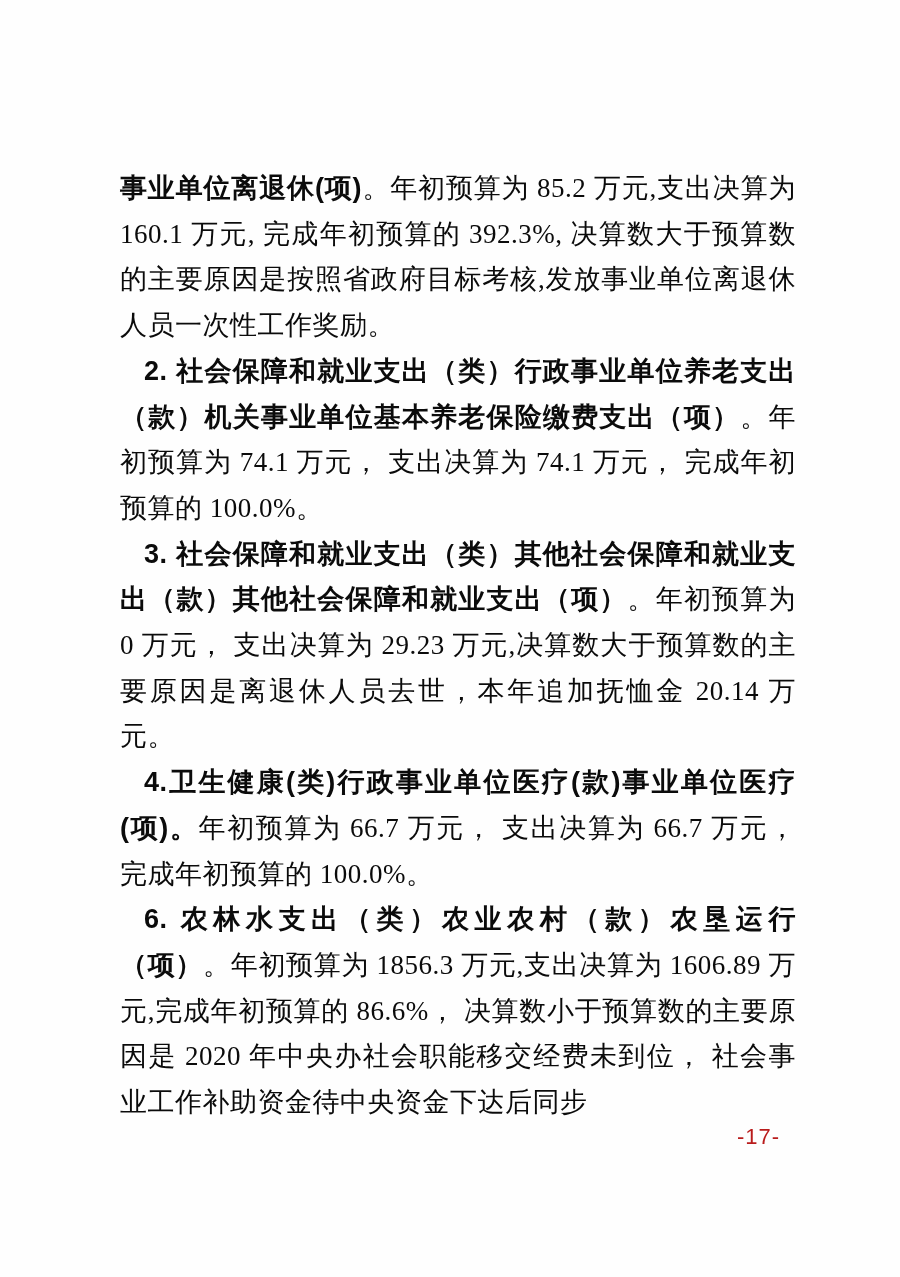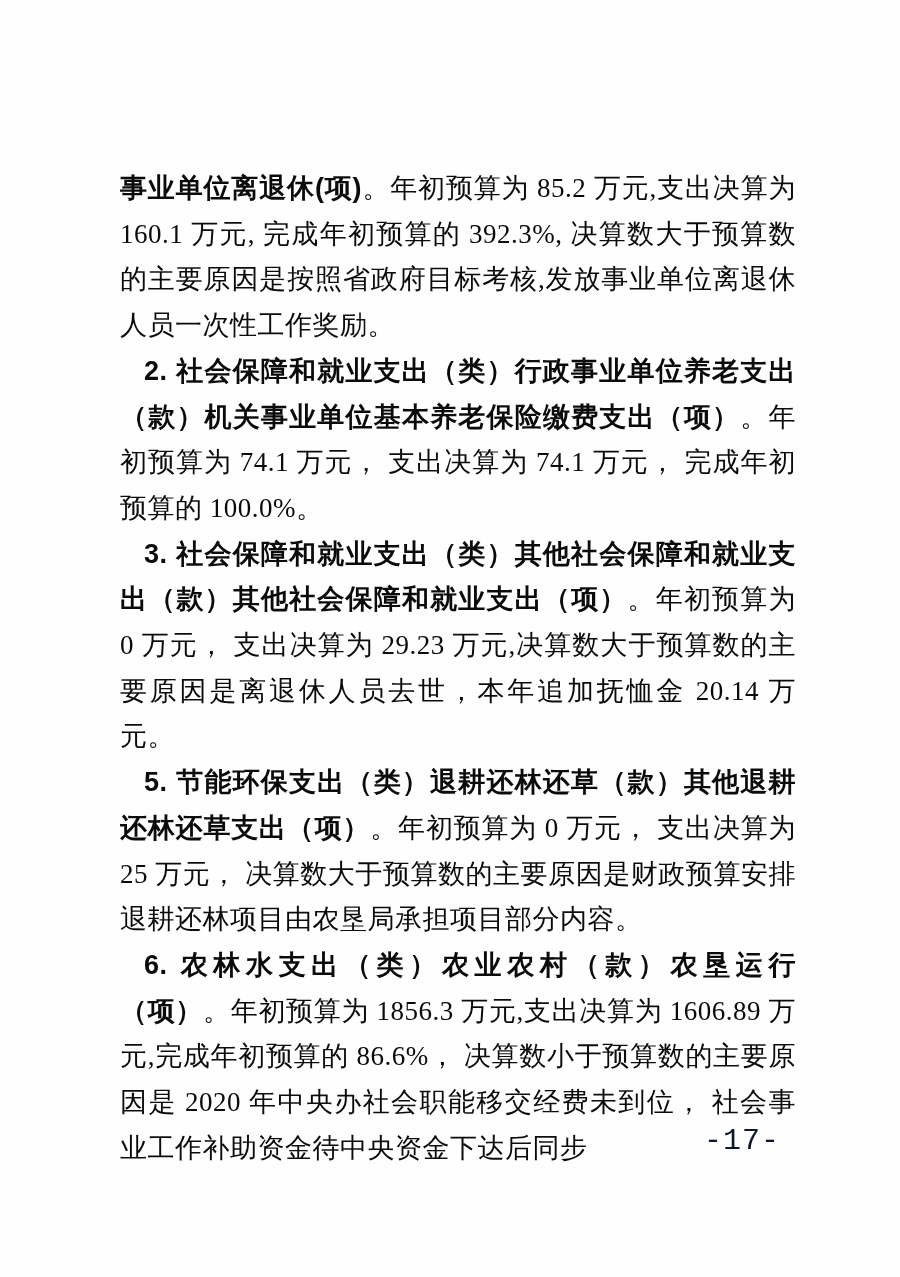--- a/index.html
+++ b/index.html
@@ -42,41 +42,41 @@
       font-family: "Liberation Sans", "DejaVu Sans", sans-serif;
       margin-top: 29px;
     }
     .item-body {
       font-weight: 400;
     }
     .page-footer {
       position: absolute;
       top: 1124px;
       right: 120px;
-      font-size: 30px;
+      font-size: 22px;
       letter-spacing: 1px;
-      font-family: Liberation Mono, monospace;
-      color: #0f172a;
+      font-family: Liberation Sans, sans-serif;
+      color: #b91c1c;
     }
   </style>
 </head>
 <body>
 
 <div class="page">
 
   <div class="doc-body">
 
     <p><span class="item-heading">事业单位离退休(项)</span><span class="item-body">。年初预算为 85.2 万元,支出决算为 160.1 万元, 完成年初预算的 392.3%, 决算数大于预算数的主要原因是按照省政府目标考核,发放事业单位离退休人员一次性工作奖励。</span></p>
 
     <p class="indent"><span class="item-heading">2. 社会保障和就业支出（类）行政事业单位养老支出（款）机关事业单位基本养老保险缴费支出（项）</span><span class="item-body">。年初预算为 74.1 万元， 支出决算为 74.1 万元， 完成年初预算的 100.0%。</span></p>
 
     <p class="indent"><span class="item-heading">3. 社会保障和就业支出（类）其他社会保障和就业支出（款）其他社会保障和就业支出（项）</span><span class="item-body">。年初预算为 0 万元， 支出决算为 29.23 万元,决算数大于预算数的主要原因是离退休人员去世，本年追加抚恤金 20.14 万元。</span></p>
 
+    <p class="indent"><span class="item-heading">4.卫生健康(类)行政事业单位医疗(款)事业单位医疗(项)。</span><span class="item-body">年初预算为 66.7 万元， 支出决算为 66.7 万元， 完成年初预算的 100.0%。</span></p>
 
-    <p class="indent"><span class="item-heading">5. 节能环保支出（类）退耕还林还草（款）其他退耕还林还草支出（项）</span><span class="item-body">。年初预算为 0 万元， 支出决算为 25 万元， 决算数大于预算数的主要原因是财政预算安排退耕还林项目由农垦局承担项目部分内容。</span></p>
 
     <p class="indent"><span class="item-heading">6. 农林水支出（类）农业农村（款）农垦运行（项）</span><span class="item-body">。年初预算为 1856.3 万元,支出决算为 1606.89 万元,完成年初预算的 86.6%， 决算数小于预算数的主要原因是 2020 年中央办社会职能移交经费未到位， 社会事业工作补助资金待中央资金下达后同步</span></p>
 
   </div>
 
   <div class="page-footer">-17-</div>
 
 </div>
 
 </body></html>

